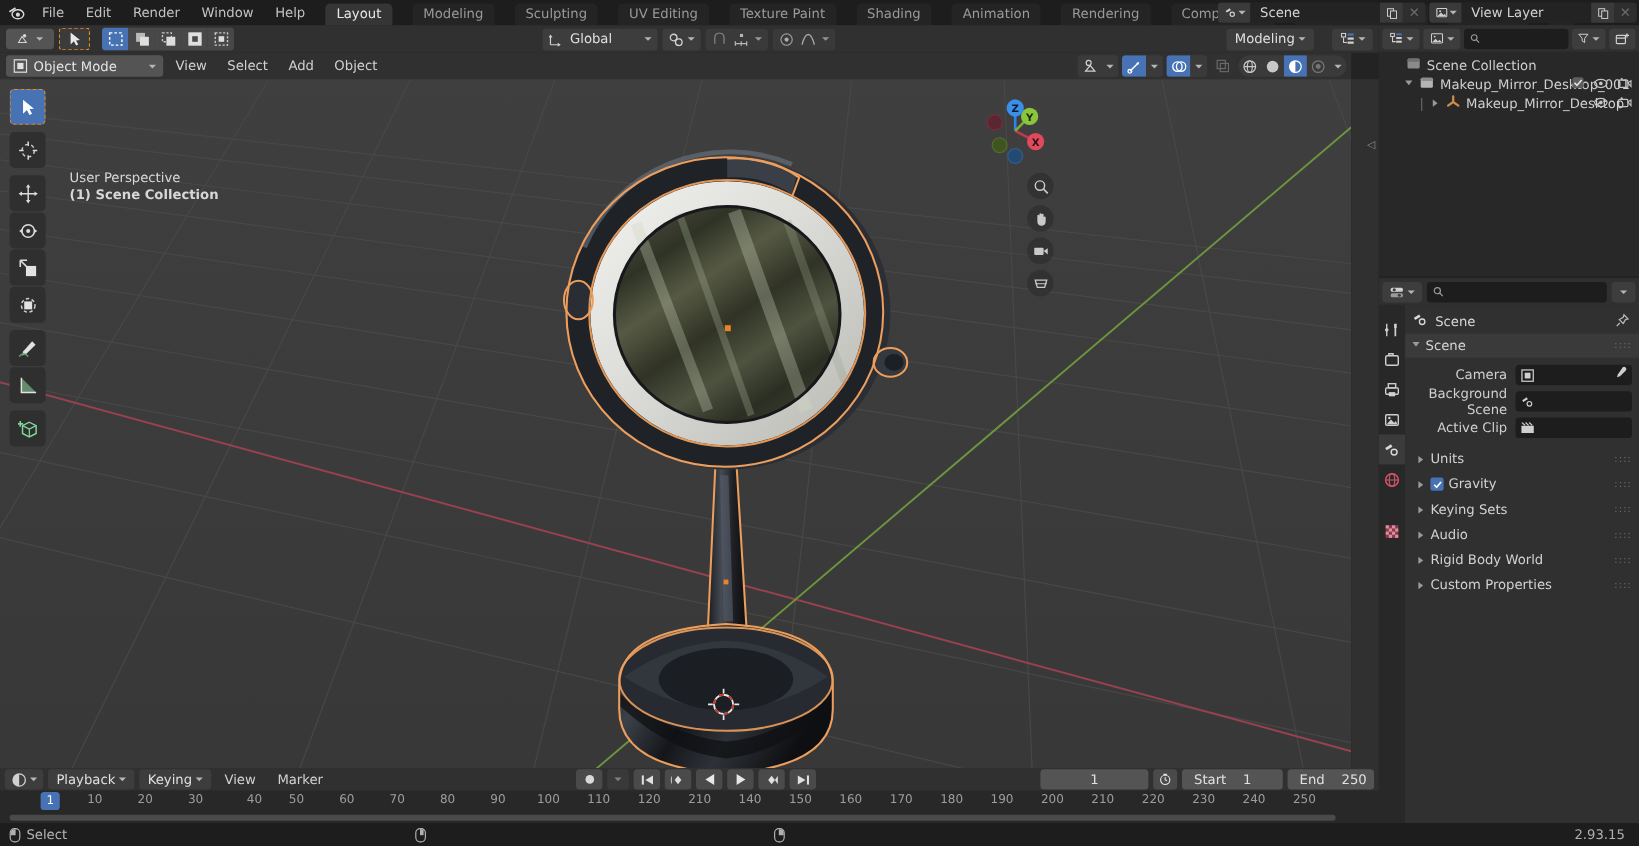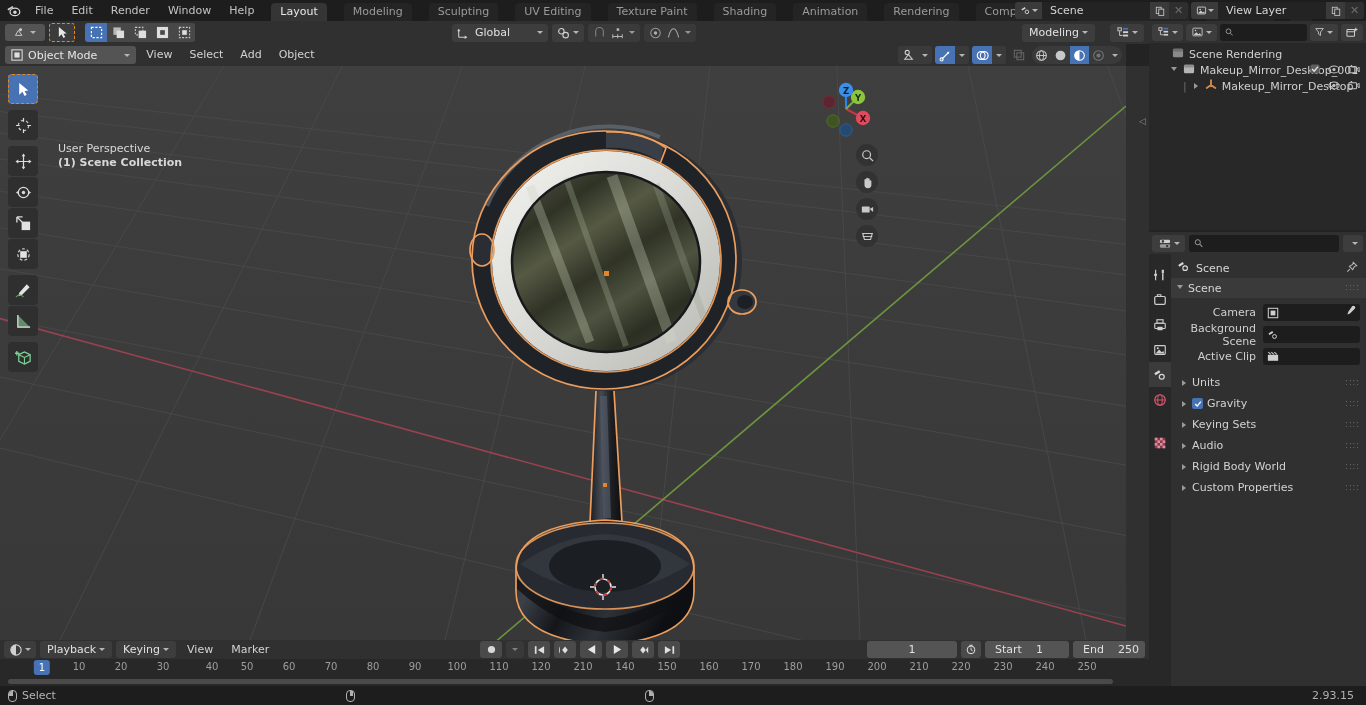--- a/index.html
+++ b/index.html
@@ -43,21 +43,21 @@
 
   
   .toolhdr{
     position:absolute; left:0; top:21px; width:1149px; height:23px;
     background:#303030; display:flex; align-items:center; padding-left:5px; gap:4px;
   }
   .btn-sm{
     height:17px; background:#545454; border-radius:3px; display:flex; align-items:center;
     justify-content:center; padding:0 5px; gap:3px; color:#e0e0e0; font-size:11px;
   }
-  .btn-flat{ background:#3d3d3d;justify-content:flex-end; }
+  .btn-flat{ background:#3d3d3d; }
   .tool-act{ width:26px; height:19px; border:1px dashed #e08a20; border-radius:3px;
     display:flex;align-items:center;justify-content:center; background:#3b3b3b; }
   .selmodes{ display:flex; background:#3f3f3f; border-radius:3px; overflow:hidden; margin-left:6px; }
   .selmode{ width:22px;height:19px; display:flex;align-items:center;justify-content:center; background:#484848; }
   .selmode.active{ background:#4772b3; }
 
   
   .vphdr{
     position:absolute; left:0; top:44px; width:1126px; height:22px;
     background:#303030; display:flex; align-items:center; padding-left:5px; gap:3px;
@@ -699,21 +699,21 @@
     <div class="otree">
 
       <div class="orow" style="padding-left:10px">
         <span style="width:13px"></span>
         <span style="margin-right:5px">
           <svg width="12" height="11" viewBox="0 0 14 13">
               <rect x="1" y="2" width="12" height="10" rx="1.5" fill="#8a8a8a"></rect>
               <rect x="1" y="2" width="12" height="3.2" rx="1.5" fill="#6f6f6f"></rect>
             </svg>
         </span>
-        <span class="olabel">Scene Rendering</span>
+        <span class="olabel">Scene Collection</span>
       </div>
 
       <div class="orow" style="padding-left:22px">
         <span class="tri down" style="margin-right:6px"></span>
         <span style="margin-right:5px">
           <svg width="12" height="11" viewBox="0 0 14 13">
               <rect x="1" y="2" width="12" height="10" rx="1.5" fill="#b4b4b4"></rect>
               <rect x="1" y="2" width="12" height="3.2" rx="1.5" fill="#8d8d8d"></rect>
             </svg>
         </span>

